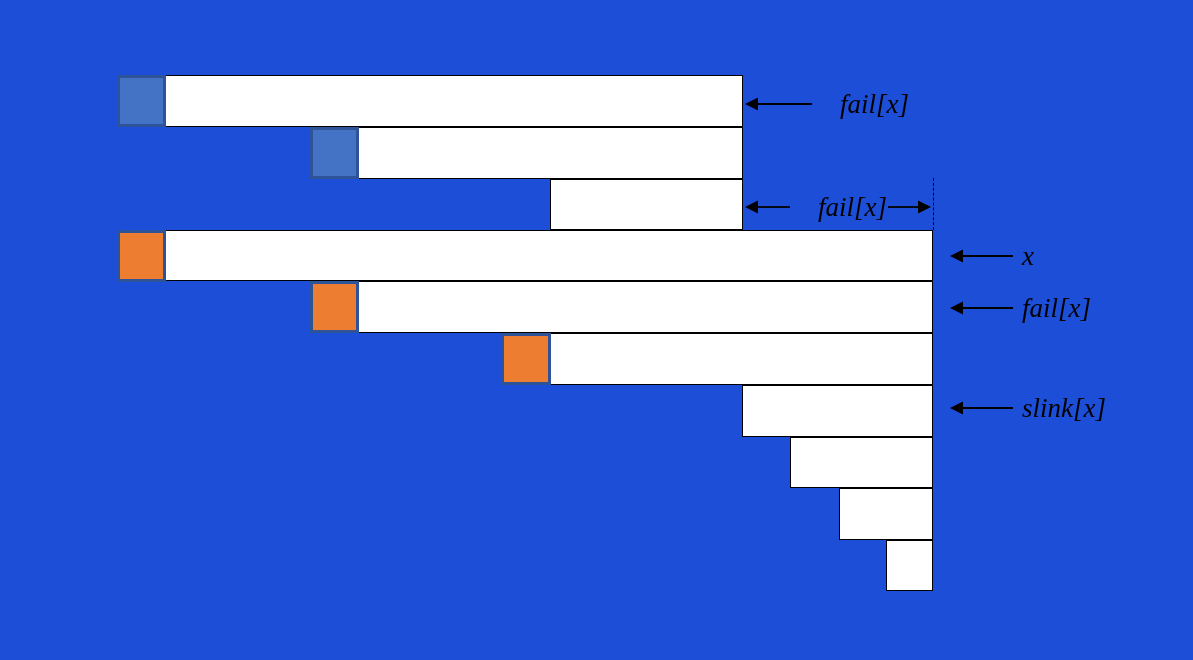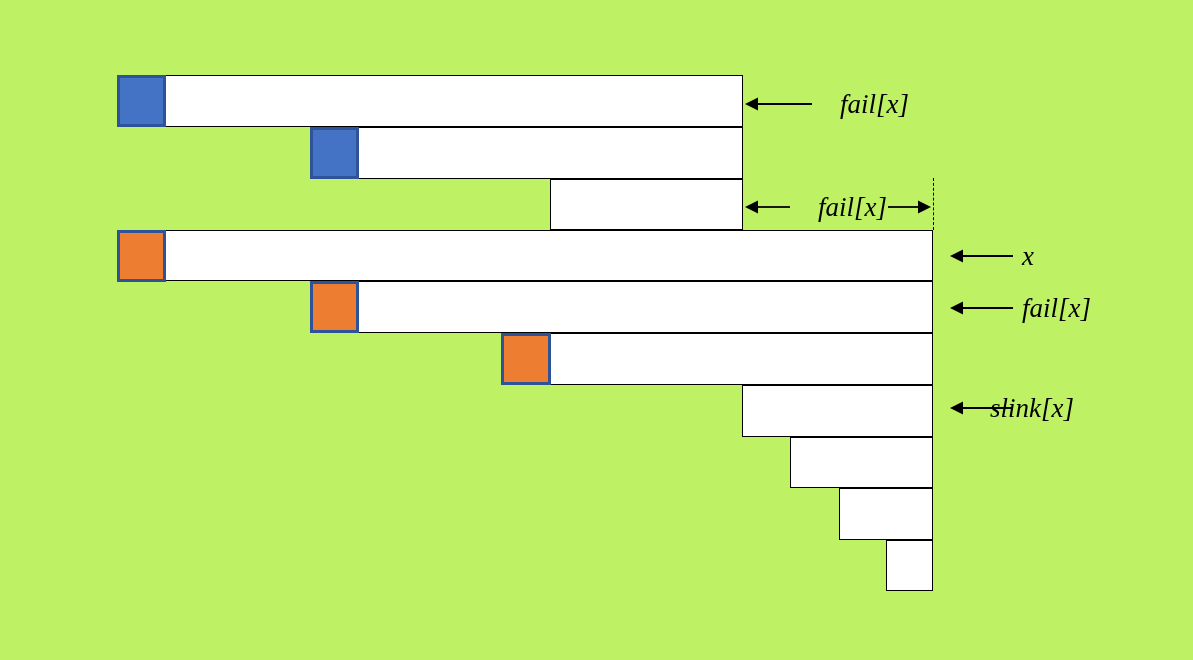--- a/index.html
+++ b/index.html
@@ -7,21 +7,21 @@
     padding: 0;
     background: #ffffff;
   }
   body {
     font-family: "Liberation Serif", serif;
   }
   #canvas {
     position: relative;
     width: 1193px;
     height: 660px;
-    background: #bef264;
+    background: #1d4ed8;
     overflow: hidden;
   }
   .bar {
     position: absolute;
     box-sizing: border-box;
     border: 1.4px solid #000000;
     background: #ffffff;
   }
   .sq {
     position: absolute;
@@ -97,15 +97,15 @@
       <g>
         <line x1="1013" y1="408" x2="963" y2="408" stroke="#000000" stroke-width="1.8"></line>
         <polygon points="950,408 963,401.5 963,414.5" fill="#000000"></polygon>
       </g>
     </svg>
 
   <div class="label" id="lb-fail-top" style="left: 840px; top: 104px; transform: translateY(-50%);">fail[x]</div>
   <div class="label" id="lb-diff" style="left: 818px; top: 207px; transform: translateY(-50%);">fail[x]</div>
   <div class="label" id="lb-x" style="left: 1022px; top: 256px; transform: translateY(-50%);">x</div>
   <div class="label" id="lb-fail-bottom" style="left: 1022px; top: 308px; transform: translateY(-50%);">fail[x]</div>
-  <div class="label" id="lb-slink" style="left: 990px; top: 408px; transform: translateY(-50%);">slink[x]</div>
+  <div class="label" id="lb-slink" style="left: 1022px; top: 408px; transform: translateY(-50%);">slink[x]</div>
 
 </div>
 
 </body></html>

